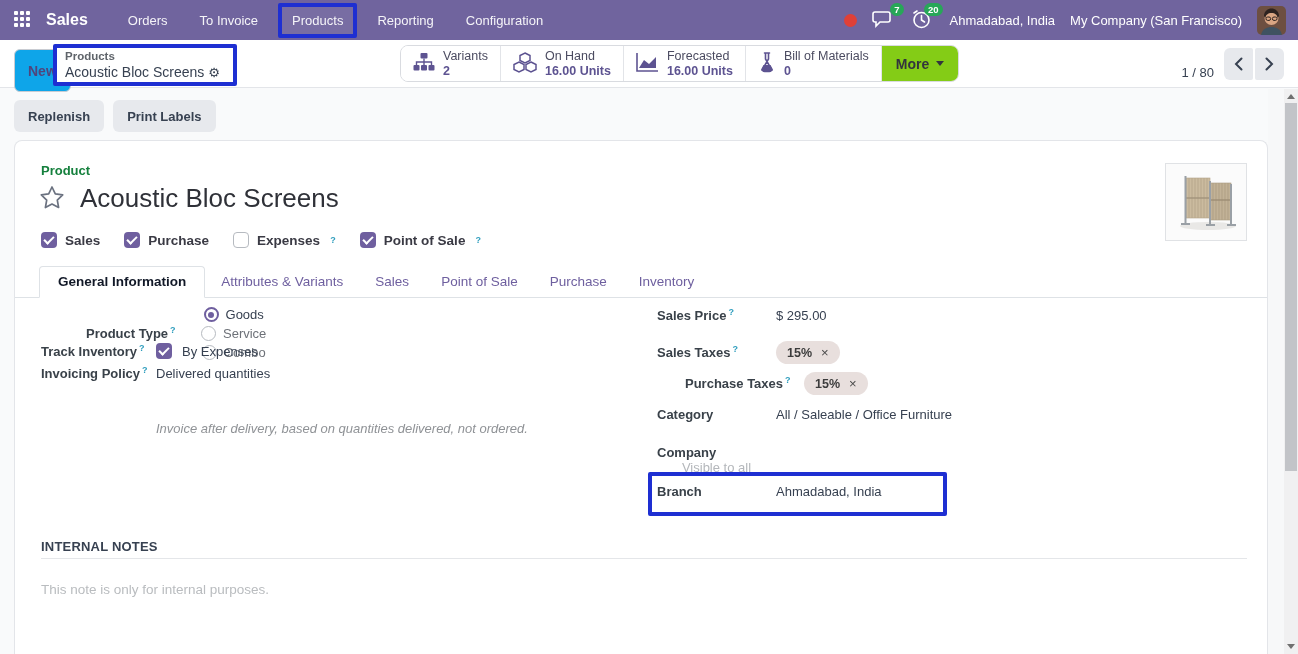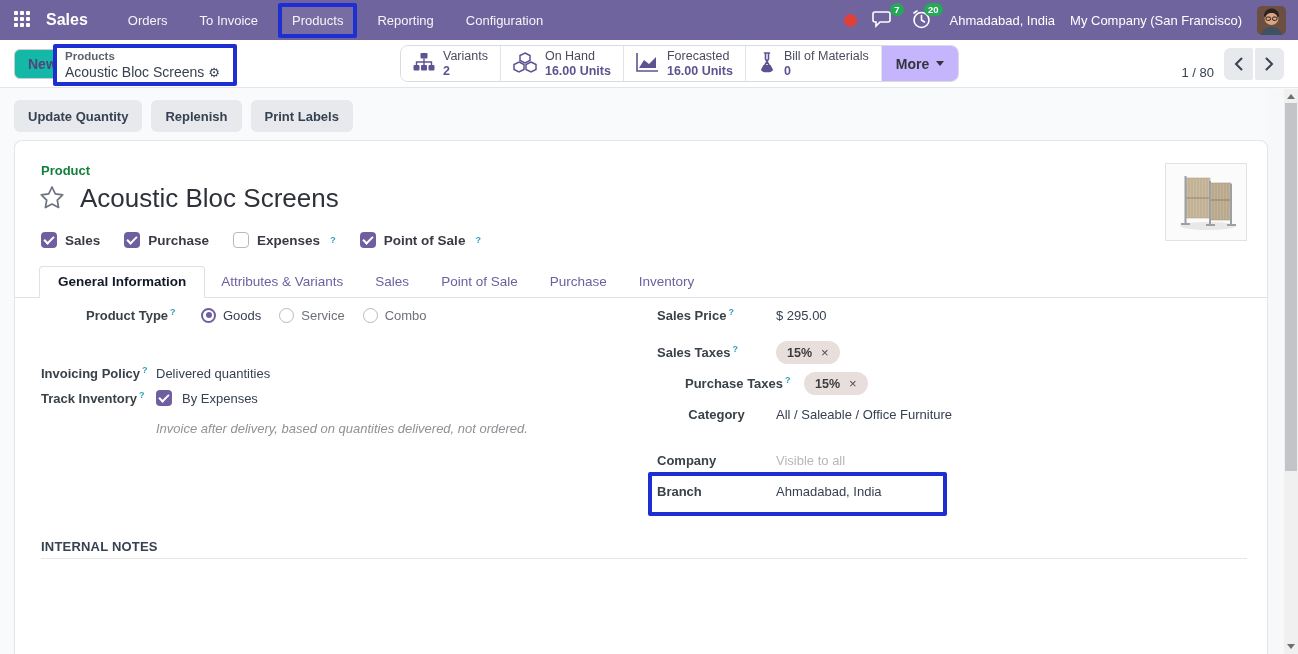--- a/index.html
+++ b/index.html
@@ -18,31 +18,31 @@
   .nav-prod-box .nav-item { padding:6px 10px; display:inline-block; background:rgba(255,255,255,.06); }
   .nav-right { display:flex; align-items:center; gap:15px; }
   .rec-dot { width:13px; height:13px; border-radius:50%; background:#df4037; }
   .nav-ico { position:relative; width:24px; height:22px; cursor:pointer; }
   .badge { position:absolute; top:-6px; right:-8px; background:#27a758; color:#fff; font-size:9.5px; font-weight:700; border-radius:8px; padding:1px 4px; line-height:1.2; }
   .nav-txt { color:#fff; font-size:13px; cursor:pointer; white-space:nowrap; }
   .avatar { width:29px; height:29px; border-radius:5px; overflow:hidden; cursor:pointer; }
 
   
   .cpanel { position:absolute; top:40px; left:0; width:1298px; height:48px; background:#fff; border-bottom:1px solid #e3e5e9; }
-  .btn-new { position:absolute; left:14px; top:9px; height:30px; padding:0 13px; background:#14b8a6; border:1px solid #c9ccd2; border-radius:6px; color:#50457c; font-size:14px; font-weight:600; font-family:inherit; cursor:pointer; }
+  .btn-new { position:absolute; left:14px; top:9px; height:43px; padding:0 13px; background:#0ea5e9; border:1px solid #c9ccd2; border-radius:6px; color:#50457c; font-size:14px; font-weight:600; font-family:inherit; cursor:pointer; }
   .bc-box { position:absolute; left:53px; top:4px; width:184px; height:42px; border-radius:2px; background:#fff; padding:1px 8px 0 8px; }
   .bc-parent { font-size:11.5px; font-weight:600; color:#5f646a; line-height:1.3; cursor:pointer; }
   .bc-current { font-size:14px; color:#374151; line-height:1.25; white-space:nowrap; }
   .gear { font-family:"DejaVu Sans",sans-serif; font-size:13px; color:#374151; cursor:pointer; }
   .smart-group { position:absolute; left:400px; top:5px; height:37px; display:flex; align-items:stretch; border:1px solid #d9dbe0; border-radius:8px; background:#fff; overflow:hidden; }
   .smart-btn { display:flex; align-items:center; gap:8px; padding:2px 12px; border-right:1px solid #e2e4e8; cursor:pointer; background:#fff; }
   .smart-txt { line-height:1.2; }
   .smart-label { font-size:12.5px; color:#4b4b60; }
   .smart-value { font-size:12.5px; font-weight:700; color:#5d5391; }
-  .more-btn { display:flex; align-items:center; gap:7px; padding:0 14px; font-size:14px; font-weight:600; color:#33343d; cursor:pointer; background:#c4b5fd; }
+  .more-btn { display:flex; align-items:center; gap:7px; padding:0 14px; font-size:14px; font-weight:600; color:#33343d; cursor:pointer; background:#84cc16; }
   .caret-down { width:0; height:0; border-left:4px solid transparent; border-right:4px solid transparent; border-top:5px solid #33343d; }
   .pager { position:absolute; right:14px; top:8px; display:flex; align-items:flex-end; gap:10px; }
   .pager-text { font-size:13px; color:#374151; }
   .pager-btns { display:flex; gap:2px; }
   .pager-btn { width:29px; height:32px; background:#e7e9ed; border:none; border-radius:6px; display:flex; align-items:center; justify-content:center; cursor:pointer; }
   .pager-btns .pager-btn:first-child { border-top-right-radius:2px; border-bottom-right-radius:2px; }
   .pager-btns .pager-btn:last-child { border-top-left-radius:2px; border-bottom-left-radius:2px; }
 
   
   .actions { position:absolute; left:14px; top:100px; display:flex; gap:9px; }
@@ -66,21 +66,21 @@
   .tabbar { position:absolute; left:0; top:126px; width:100%; height:31px; border-bottom:1px solid #dee2e6; display:flex; align-items:flex-end; padding-left:24px; }
   .tab { font-size:13.5px; color:#6e5f9f; padding:7px 16px 8px; cursor:pointer; white-space:nowrap; }
   .tab.active { color:#111827; font-weight:600; background:#fff; border:1px solid #dee2e6; border-bottom:1px solid #fff; border-radius:4px 4px 0 0; margin-bottom:-1px; padding:7px 18px 8px; }
 
   
   .frow { position:absolute; display:flex; align-items:center; }
   .flabel { font-size:13px; font-weight:700; color:#394149; white-space:nowrap; }
   .fvalue { font-size:13px; color:#374151; white-space:nowrap; }
   .lcol .flabel { width:115px; }
   .rcol .flabel { width:119px; }
-  .radio-group { display:flex; align-items:center; gap:18px; }
+  .radio-group { display:flex; align-items:center; gap:4px;flex-direction:column; }
   .radio-opt { display:flex; align-items:center; gap:7px; cursor:pointer; }
   .radio { width:15px; height:15px; border-radius:50%; flex:0 0 auto; }
   .radio.sel { border:2px solid #6f5f9f; position:relative; }
   .radio.sel::after { content:""; position:absolute; left:2.5px; top:2.5px; width:6px; height:6px; border-radius:50%; background:#6f5f9f; }
   .radio.unsel { border:1px solid #b6bac0; }
   .muted-note { font-size:13px; font-style:italic; color:#8f9296; }
   .tag { display:inline-flex; align-items:center; gap:9px; background:#e8dfdd; border-radius:20px; padding:4px 11px; font-size:12.5px; font-weight:700; color:#3c3c3c; cursor:pointer; }
   .tag .x { font-weight:400; font-size:13px; color:#4a4a4a; cursor:pointer; }
   .placeholder { color:#b4b7bb; }
   .branch-annotation { position:absolute; left:633px; top:331px; width:299px; height:44px; border-radius:2px; pointer-events:none; }
@@ -224,21 +224,20 @@
       <button class="pager-btn">
           <svg width="9" height="14" viewBox="0 0 9 14">
             <path d="M1.5 1.5L7 7l-5.5 5.5" fill="none" stroke="#374151" stroke-width="2" stroke-linecap="round"></path>
           </svg>
         </button>
     </span>
   </div>
 </div>
 
 <div class="actions">
-  <button class="btn-gray">Update Quantity</button>
   <button class="btn-gray">Replenish</button>
   <button class="btn-gray">Print Labels</button>
 </div>
 
 <div class="card">
   <div class="kicker">Product</div>
 
   <div class="title-row">
     <span><svg width="26" height="25" viewBox="0 0 26 25">
           <path d="M13 2l3.3 6.9 7.4 1-5.4 5.2 1.3 7.4L13 19l-6.6 3.5 1.3-7.4-5.4-5.2 7.4-1z" fill="none" stroke="#6b7280" stroke-width="1.7" stroke-linejoin="round"></path>
@@ -287,21 +286,21 @@
           <span class="radio unsel"></span>
           <span class="fvalue" style="color:#6d7178">Service</span>
         </span>
       <span class="radio-opt">
           <span class="radio unsel"></span>
           <span class="fvalue" style="color:#6d7178">Combo</span>
         </span>
     </span>
   </div>
 
-  <div class="frow lcol" style="left:26px; top:202px;margin-top:47px;">
+  <div class="frow lcol" style="left:26px; top:202px;">
     <span class="flabel"><span>Track Inventory</span><sup class="help">?</sup></span>
     <span class="toggle">
         <span class="cb on"></span>
       </span>
     <span class="fvalue" style="margin-left:10px;">By Expenses</span>
   </div>
 
   <div class="frow lcol" style="left:26px; top:224px;">
     <span class="flabel"><span>Invoicing Policy</span><sup class="help">?</sup></span>
     <span class="fvalue">Delivered quantities</span>
@@ -326,38 +325,39 @@
   </div>
 
   <div class="frow rcol" style="left:670px; top:231px;">
     <span class="flabel"><span>Purchase Taxes</span><sup class="help">?</sup></span>
     <span class="tag">
         <span>15%</span>
         <span class="x">×</span>
       </span>
   </div>
 
-  <div class="frow rcol" style="left:642px; top:266px;text-align:center;">
+  <div class="frow rcol" style="left:642px; top:266px;">
     <span class="flabel">Category</span>
     <span class="fvalue">All / Saleable / Office Furniture</span>
   </div>
 
-  <div class="frow rcol" style="left:642px; top:312px;">
+  <div class="frow rcol" style="left:642px; top:304px;flex-direction:column;">
     <span class="flabel">Company</span>
     <span class="fvalue placeholder">Visible to all</span>
   </div>
 
   <div class="ann branch-annotation"></div>
   <div class="frow rcol" style="left:642px; top:343px;">
     <span class="flabel">Branch</span>
     <span class="fvalue">Ahmadabad, India</span>
   </div>
 
   <div class="notes-title">INTERNAL NOTES</div>
   <hr class="notes-hr">
+  <div class="notes-placeholder">This note is only for internal purposes.</div>
 
   <div class="prod-img">
     <svg width="72" height="68" viewBox="0 0 72 68">
       <ellipse cx="38" cy="58" rx="28" ry="4" fill="#e9e8e6"></ellipse>
       <g>
         <rect x="16" y="10" width="24" height="40" fill="#cbbb9f" stroke="#b2a288" stroke-width="0.6"></rect>
         <path d="M19 10v40M22 10v40M25 10v40M28 10v40M31 10v40M34 10v40M37 10v40" stroke="#b7a78c" stroke-width="1"></path>
         <line x1="16" y1="30" x2="40" y2="30" stroke="#a3947b" stroke-width="1.4"></line>
         <rect x="14.5" y="8" width="2" height="48" fill="#9aa0a6"></rect>
           <rect x="11" y="55" width="9" height="2" fill="#9aa0a6"></rect>

